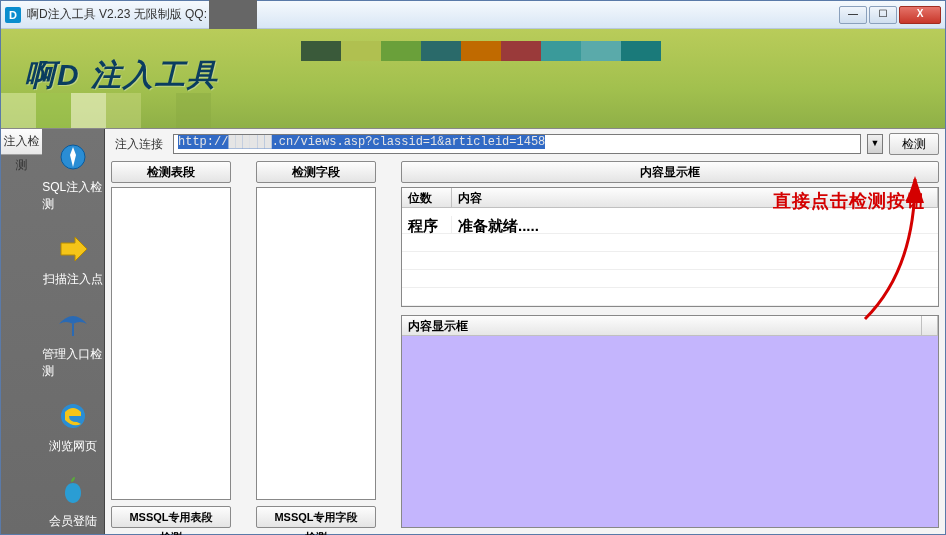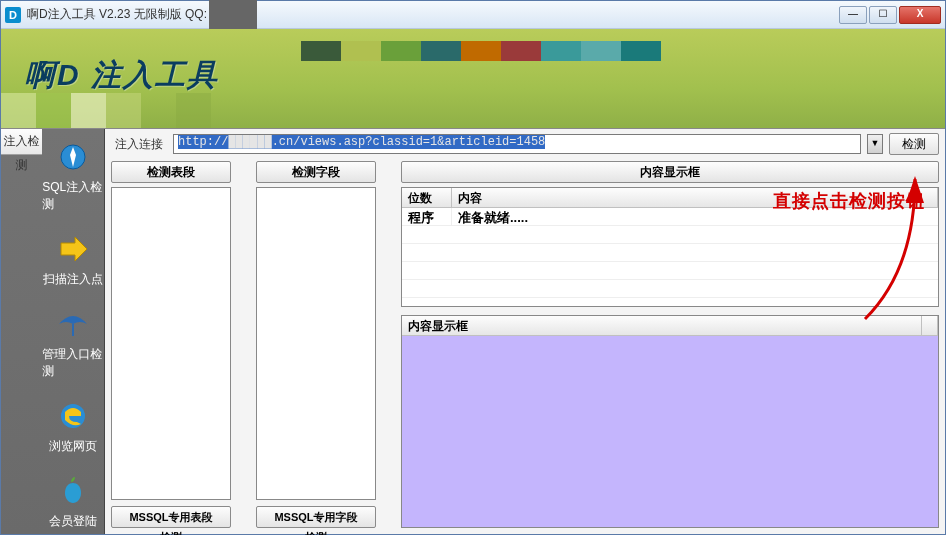--- a/index.html
+++ b/index.html
@@ -35,21 +35,21 @@
 .cols { display: flex; gap: 25px; height: calc(100% - 30px); font-weight: bold; }
 .col { display: flex; flex-direction: column; }
 .col1 { width: 120px; } .col2 { width: 120px; } .col3 { flex: 1; }
 .col-btn { height: 22px; margin-bottom: 4px; }
 .listbox { flex: 1; border: 1px solid #888; background: #fff; }
 .col3-top { height: 22px; margin-bottom: 4px; }
 .grid { border: 1px solid #888; background: #fff; height: 120px; overflow: hidden; }
 .grid-hdr { display: flex; height: 20px; background: linear-gradient(#fdfdfd,#e6e6e6); border-bottom: 1px solid #c0c0c0; }
 .gh { border-right: 1px solid #c0c0c0; padding: 2px 6px; font-size: 12px; }
 .gh1 { width: 50px; } .gh2 { flex: 1; }
-.grid-body { font-size: 13px; }
+.grid-body { font-size: 15px; margin-top: 8px; }
 .grid-row { display: flex; border-bottom: 1px solid #eee; height: 18px; }
 .gc1 { width: 50px; padding: 1px 6px; border-right: 1px solid #eee; } .gc2 { flex: 1; padding: 1px 6px; }
 .content-box { margin-top: 8px; border: 1px solid #888; background: #c4b5fd; flex: 1; display: flex; flex-direction: column; }
 .content-hdr { display: flex; height: 20px; background: linear-gradient(#fdfdfd,#e6e6e6); border-bottom: 1px solid #c0c0c0; }
 .ch { padding: 2px 6px; font-size: 12px; flex: 1; border-right: 1px solid #c0c0c0; }
 .bottom-btns { margin-top: 6px; display: flex; gap: 8px; }
 .annotation { position: absolute; right: 20px; top: 60px; color: #d40000; font-size: 18px; font-weight: bold; letter-spacing: 1px; }
 .arrow-svg { position: absolute; right: 10px; top: 40px; width: 90px; height: 160px; pointer-events: none; }
 </style>
 </head>

